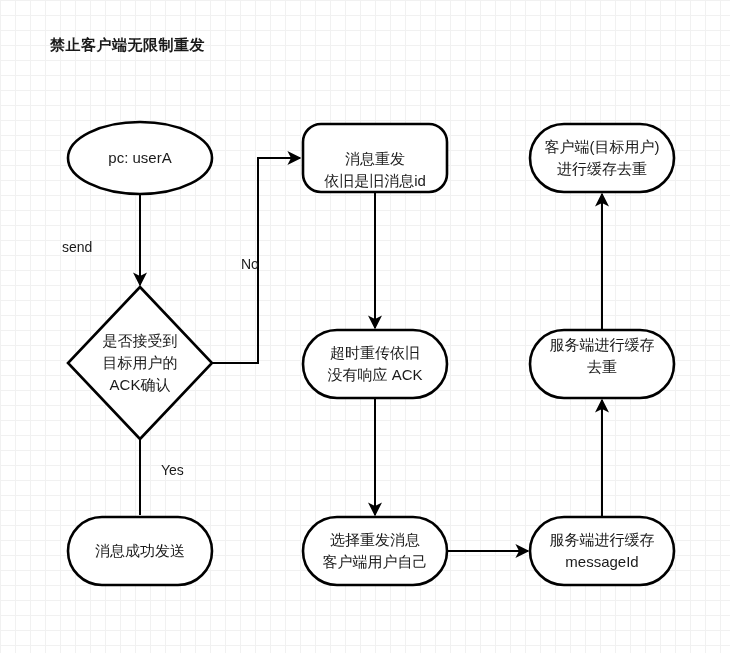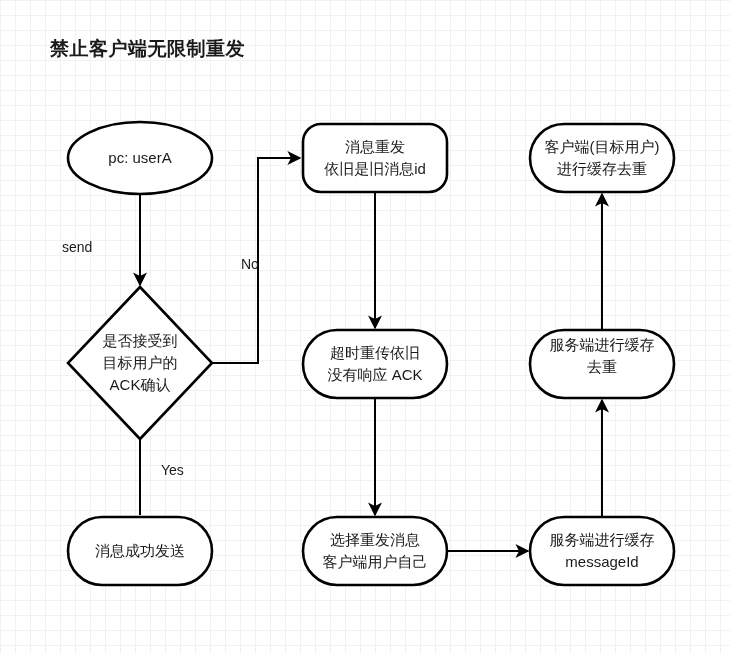--- a/index.html
+++ b/index.html
@@ -32,21 +32,21 @@
     position: absolute;
     left: 0;
     top: 0;
     width: 730px;
     height: 653px;
   }
   .title {
     position: absolute;
     left: 50px;
     top: 36px;
-    font-size: 19px;
+    font-size: 15px;
     font-weight: bold;
     color: #1a1a1a;
     letter-spacing: 0.5px;
     white-space: nowrap;
   }
   .node-label {
     position: absolute;
     display: flex;
     flex-direction: column;
     align-items: center;
@@ -121,21 +121,21 @@
   <div class="node-label" style="left:68px; top:327px; width:144px; height:72px;">
     <span>是否接受到</span>
     <span>目标用户的</span>
     <span>ACK确认</span>
   </div>
 
   <div class="node-label" style="left:68px; top:517px; width:144px; height:68px;font-family:Liberation Serif, serif;">
     <span>消息成功发送</span>
   </div>
 
-  <div class="node-label" style="left:295px; top:124px; width:160px; height:68px;">
+  <div class="node-label" style="left:295px; top:124px; width:160px; height:68px;justify-content:flex-end;">
     <span>消息重发</span>
     <span>依旧是旧消息id</span>
   </div>
 
   <div class="node-label" style="left:295px; top:330px; width:160px; height:68px;">
     <span>超时重传依旧</span>
     <span>没有响应 ACK</span>
   </div>
 
   <div class="node-label" style="left:295px; top:517px; width:160px; height:68px;">

